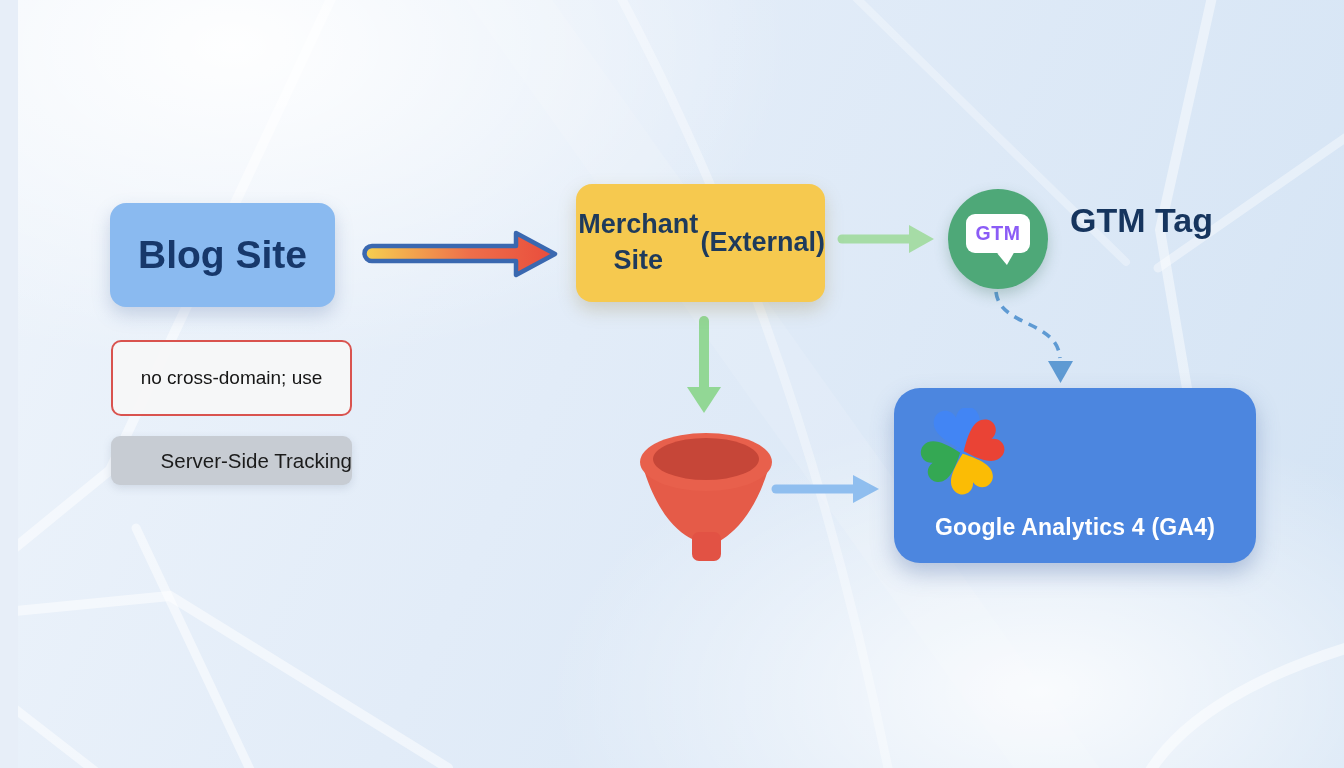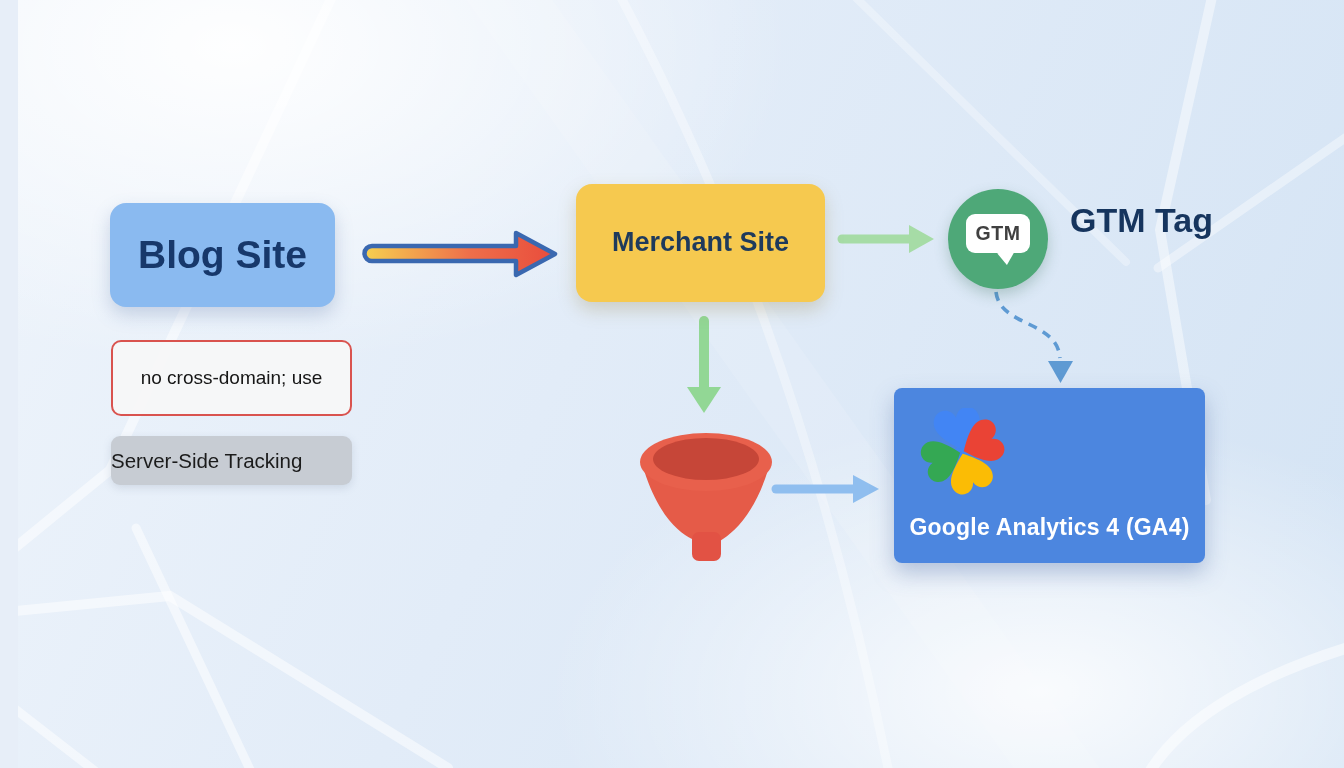--- a/index.html
+++ b/index.html
@@ -24,48 +24,48 @@
     box-shadow:0 8px 18px rgba(90,120,170,.28);
   }
   .note-box{
     left:93px;top:340px;width:241px;height:76px;border-radius:10px;
     background:rgba(247,247,248,.95);border:2.5px solid #D9534F;
     display:flex;flex-direction:column;align-items:center;justify-content:center;
     font-size:19px;color:#161616;line-height:1.42;text-align:center;gap:16px;
   }
   .gray-badge{
     left:93px;top:436px;width:241px;height:49px;border-radius:9px;
-    background:#C7CCD3;display:flex;align-items:center;justify-content:flex-start;
+    background:#C7CCD3;display:flex;align-items:center;justify-content:flex-end;
     font-size:20.5px;color:#1b1b1b;box-shadow:0 3px 8px rgba(110,125,150,.2);
   }
   .merchant-box{
     left:558px;top:184px;width:249px;height:118px;border-radius:16px;
     background:#F6C94F;display:flex;flex-direction:row;align-items:center;justify-content:center;
     font-size:27px;font-weight:bold;color:#1E3A5C;line-height:1.32;text-align:center;
     box-shadow:0 8px 18px rgba(150,130,70,.28);
   }
   .gtm-circle{
     left:930px;top:189px;width:100px;height:100px;border-radius:50%;
     background:#4EA878;box-shadow:0 6px 14px rgba(70,120,100,.3);
   }
   .gtm-bubble{
     position:absolute;left:18px;top:25px;width:64px;height:39px;border-radius:9px;
     background:#ffffff;display:flex;align-items:center;justify-content:center;
-    font-size:19.5px;font-weight:bold;color:#404040;letter-spacing:.5px;
+    font-size:19.5px;font-weight:bold;color:#8b5cf6;letter-spacing:.5px;
   }
   .gtm-tail{
     position:absolute;left:50px;top:63px;width:0;height:0;
     border-left:8px solid transparent;border-right:10px solid transparent;
     border-top:13px solid #ffffff;transform:rotate(-8deg);
   }
   .gtm-label{
     left:1052px;top:201px;font-size:34px;font-weight:bold;color:#16355E;
   }
   .ga4-box{
-    left:876px;top:388px;width:311px;height:175px;border-radius:8px;
+    left:876px;top:388px;width:362px;height:175px;border-radius:26px;
     background:#4C86DF;box-shadow:0 10px 22px rgba(70,100,160,.35);
   }
   .ga4-logo{position:absolute;left:24px;top:20px;width:88px;height:88px;}
   .ga4-label{
     position:absolute;left:0;right:0;bottom:22px;text-align:center;
     color:#ffffff;font-size:23px;font-weight:600;letter-spacing:.2px;
   }
 </style>
 </head>
 <body>
@@ -133,20 +133,21 @@
   <div class="node note-box">
     <span>no cross-domain; use</span>
   </div>
 
   <div class="node gray-badge">
     <span>Server-Side Tracking</span>
   </div>
 
   <div class="node merchant-box">
     <span>Merchant Site</span>
+    <span>(External)</span>
   </div>
 
   <div class="node gtm-circle">
     <div class="gtm-bubble">
       <span>GTM</span>
     </div>
     <div class="gtm-tail"></div>
   </div>
 
   <div class="node gtm-label">GTM Tag</div>

